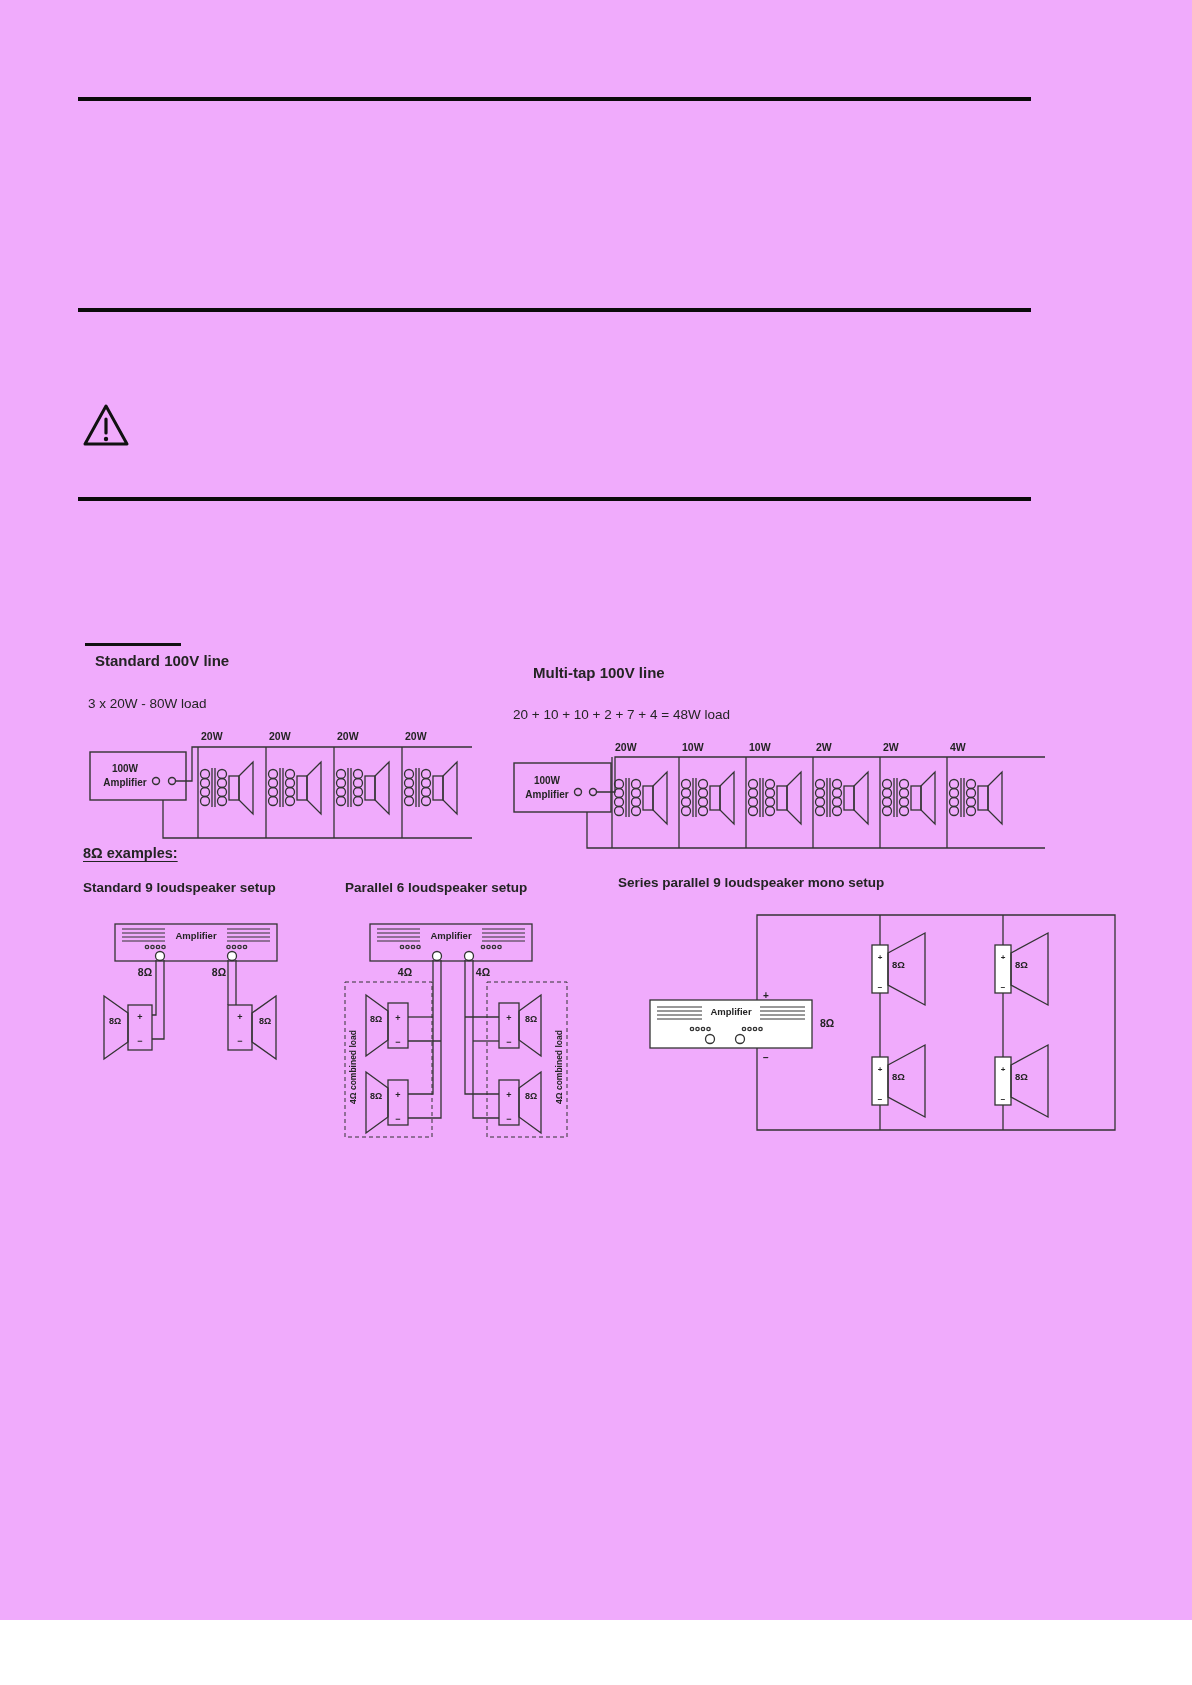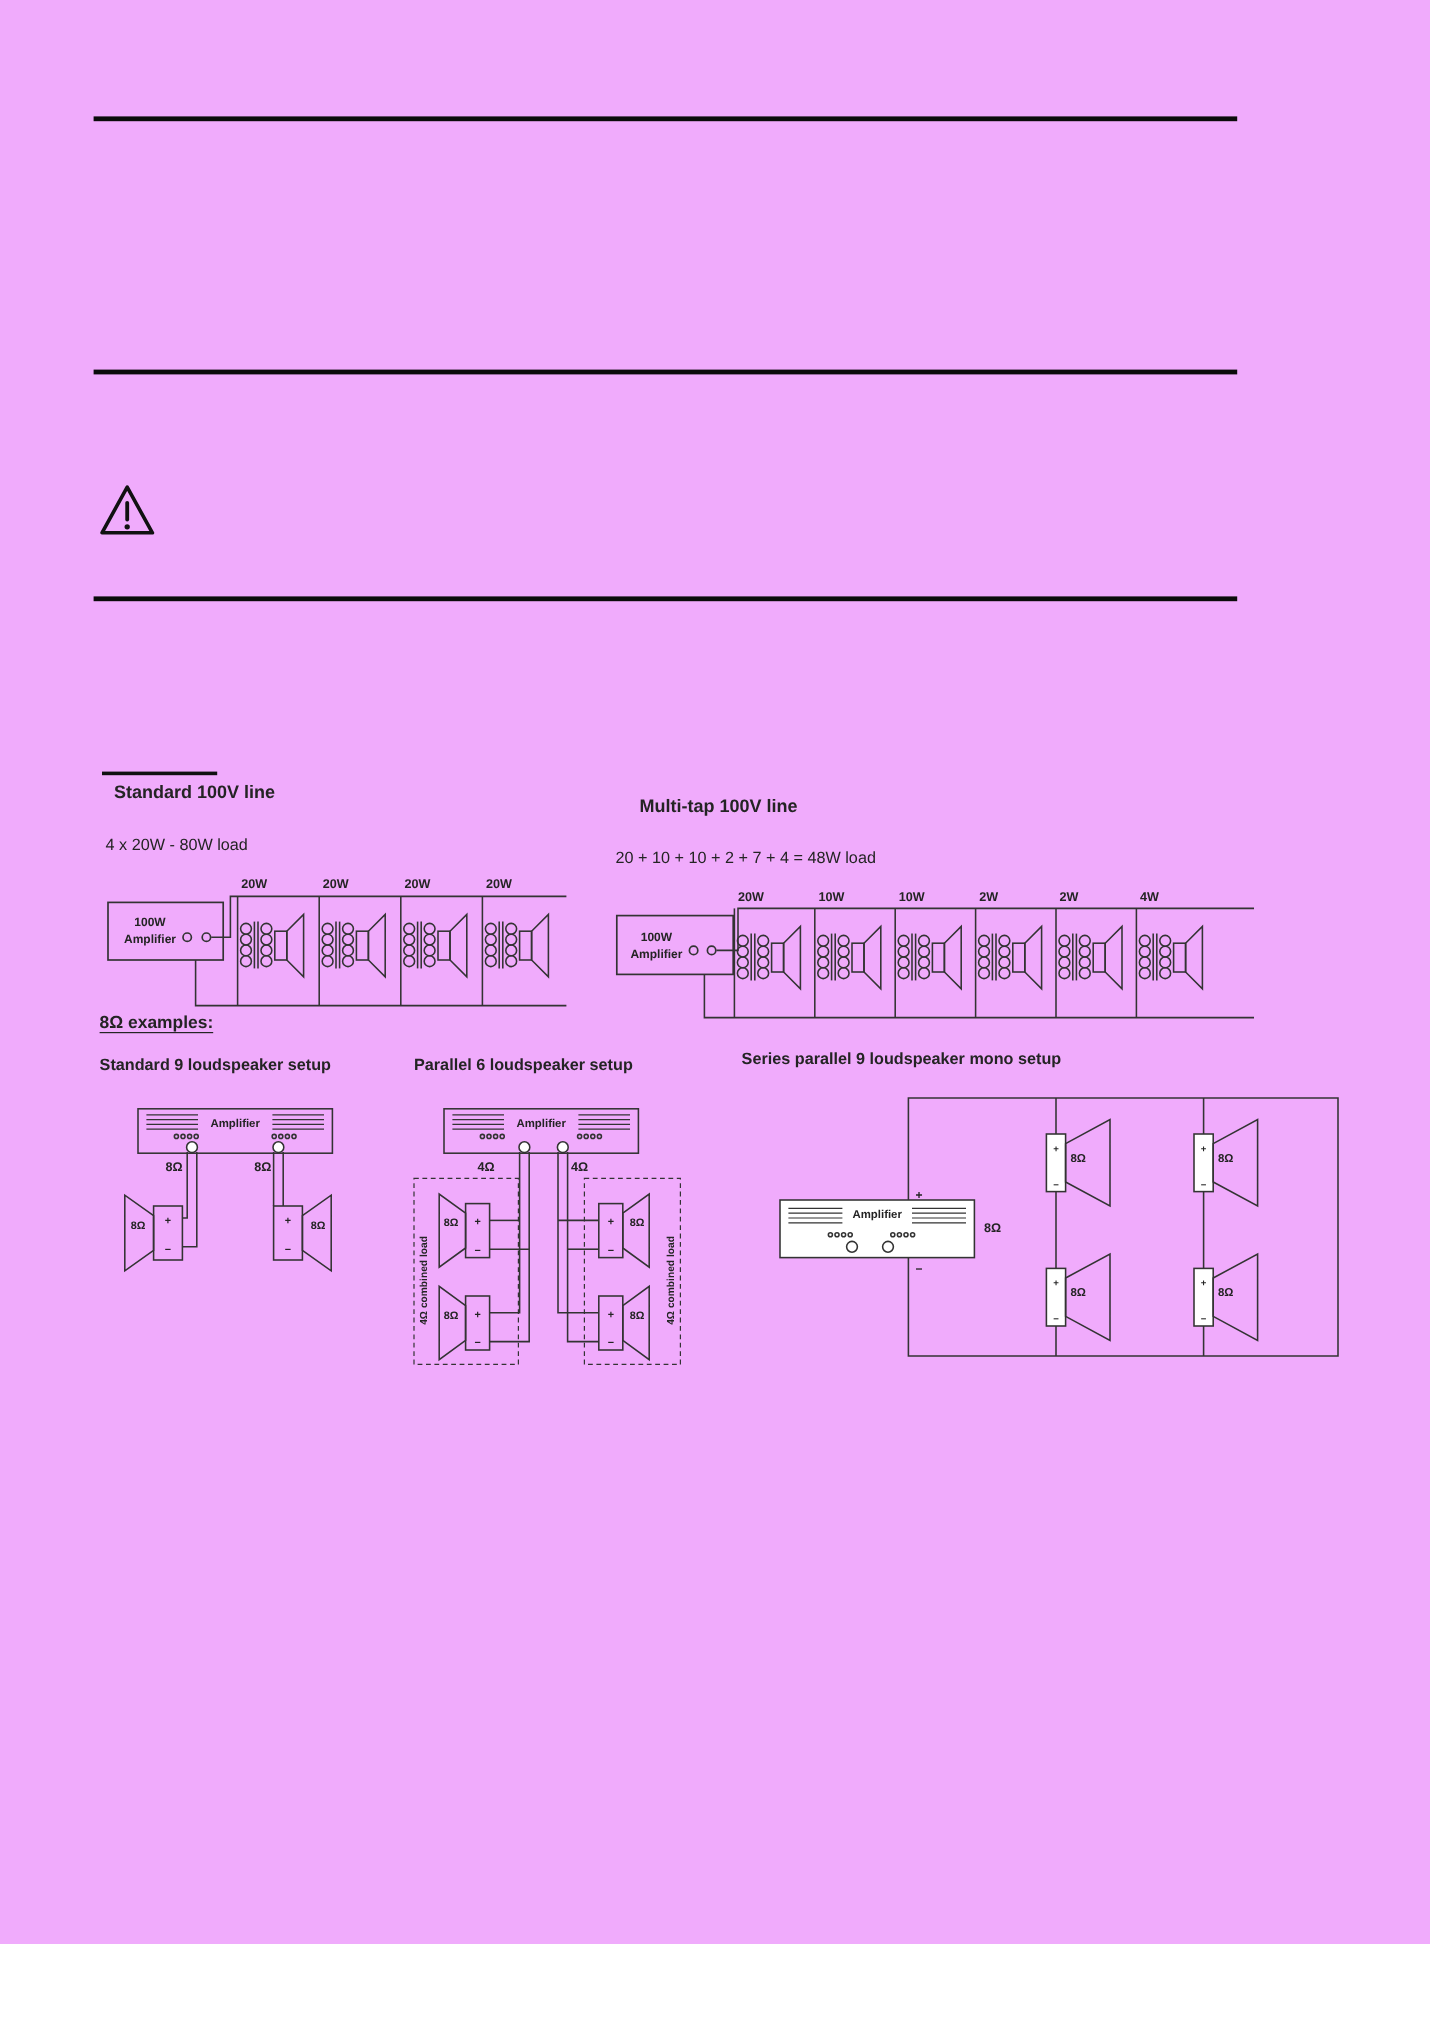--- a/index.html
+++ b/index.html
@@ -28,21 +28,21 @@
 
   <svg class="diagram" style="left:82px; top:402px;" width="48" height="46" viewBox="0 0 48 46">
     <path d="M24 4 L45 42 L3 42 Z" fill="none" stroke="#111" stroke-width="3" stroke-linejoin="round"></path>
     <line x1="24" y1="17" x2="24" y2="31" stroke="#111" stroke-width="3.2" stroke-linecap="round"></line>
     <circle cx="24" cy="37" r="2.2" fill="#111"></circle>
   </svg>
 
   <div class="minirule" style="left:85px; top:643px; width:96px;"></div>
 
   <div class="abs h1" style="left:95px; top:652px;">Standard 100V line</div>
-  <div class="abs sub" style="left:88px; top:696px;">4 x 20W - 80W load</div>
+  <div class="abs sub" style="left:88px; top:696px;">3 x 20W - 80W load</div>
   <div class="abs h1" style="left:513px; top:664px;margin-left:20px;">Multi-tap 100V line</div>
   <div class="abs sub" style="left:513px; top:707px;">20 + 10 + 10 + 2 + 7 + 4 = 48W load</div>
 
   <svg class="diagram" style="left:80px; top:718px;" width="420" height="135" viewBox="0 0 420 135">
     <defs>
       <g id="txspk" stroke="#333" fill="none" stroke-width="1.3">
         <line x1="0" y1="0" x2="0" y2="91"></line>
         <circle cx="7" cy="27" r="4.5"></circle>
           <circle cx="7" cy="36" r="4.5"></circle>
           <circle cx="7" cy="45" r="4.5"></circle>

